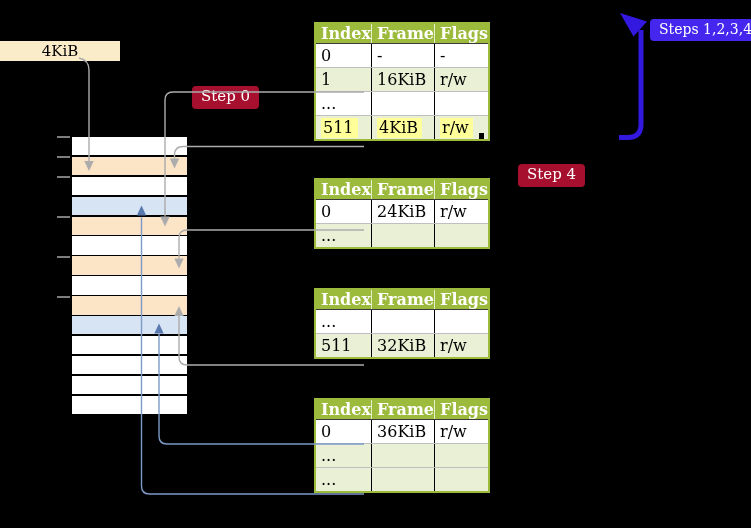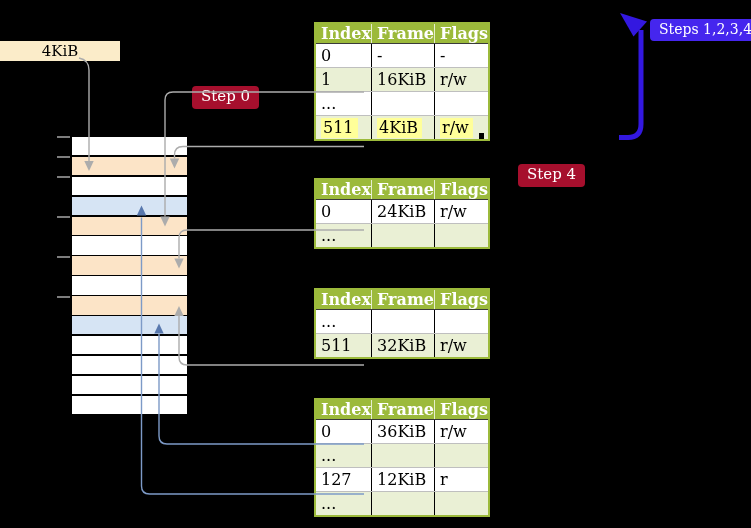--- a/index.html
+++ b/index.html
@@ -189,25 +189,20 @@
     <tr>
       <td>0</td>
       <td>36KiB</td>
       <td>r/w</td>
     </tr>
     <tr class="g">
       <td>...</td>
       <td></td>
       <td></td>
     </tr>
-    <tr>
-      <td>127</td>
-      <td>12KiB</td>
-      <td>r</td>
-    </tr>
     <tr class="g">
       <td>...</td>
       <td></td>
       <td></td>
     </tr>
   </tbody>
     </table>
 
   <svg id="overlay" width="751" height="528" viewBox="0 0 751 528">
     <g fill="none" stroke="var(--gray_line)" stroke-width="1.4">

